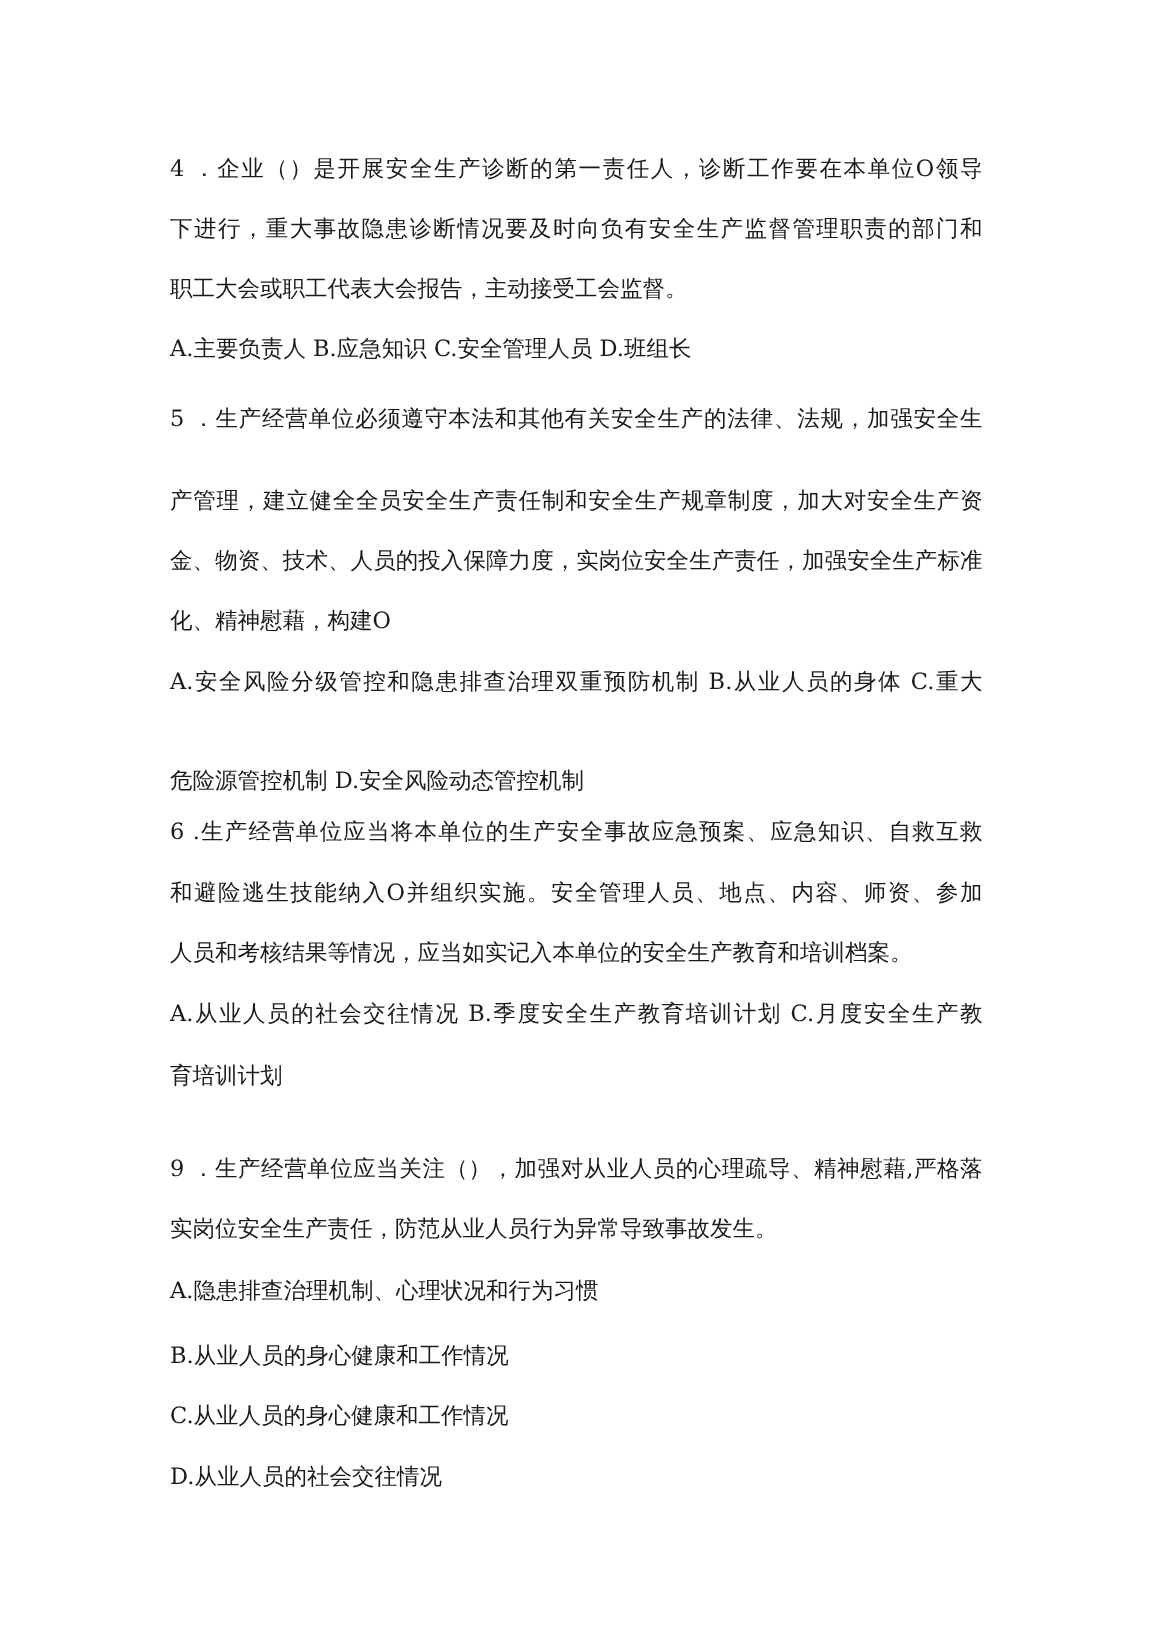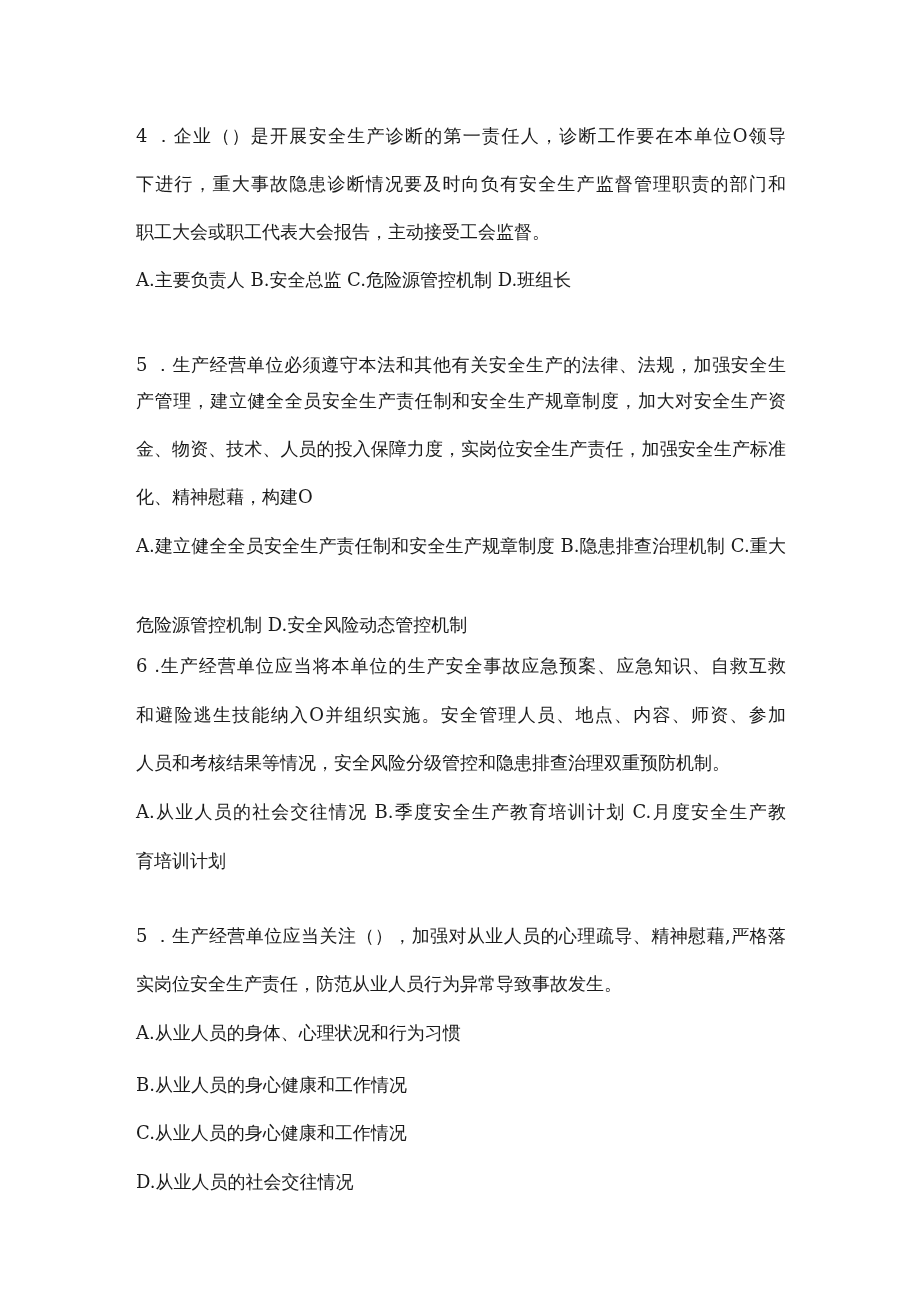--- a/index.html
+++ b/index.html
@@ -11,42 +11,42 @@
 </style>
 </head>
 <body>
 
 <div class="page">
 
   <div>
     <div class="line full" style="top:125px">4 ．企业（）是开展安全生产诊断的第一责任人，诊断工作要在本单位O领导</div>
     <div class="line full" style="top:173px">下进行，重大事故隐患诊断情况要及时向负有安全生产监督管理职责的部门和</div>
     <div class="line" style="top:221px">职工大会或职工代表大会报告，主动接受工会监督。</div>
-    <div class="line" style="top:269px">A.主要负责人 B.安全总监 C.危险源管控机制 D.班组长</div>
+    <div class="line" style="top:269px">A.主要负责人 B.应急知识 C.安全管理人员 D.班组长</div>
   </div>
 
   <div>
-    <div class="line full" style="top:354px">5 ．生产经营单位必须遵守本法和其他有关安全生产的法律、法规，加强安全生</div>
+    <div class="line full" style="top:325px">5 ．生产经营单位必须遵守本法和其他有关安全生产的法律、法规，加强安全生</div>
     <div class="line full" style="top:390px">产管理，建立健全全员安全生产责任制和安全生产规章制度，加大对安全生产资</div>
     <div class="line full" style="top:438px">金、物资、技术、人员的投入保障力度，实岗位安全生产责任，加强安全生产标准</div>
     <div class="line" style="top:486px">化、精神慰藉，构建O</div>
-    <div class="line full" style="top:535px">A.建立健全全员安全生产责任制和安全生产规章制度 B.隐患排查治理机制 C.重大</div>
+    <div class="line full" style="top:535px">A.安全风险分级管控和隐患排查治理双重预防机制 B.从业人员的身体 C.重大</div>
     <div class="line" style="top:614px">危险源管控机制 D.安全风险动态管控机制</div>
   </div>
 
   <div>
     <div class="line full" style="top:655px">6 .生产经营单位应当将本单位的生产安全事故应急预案、应急知识、自救互救</div>
     <div class="line full" style="top:704px">和避险逃生技能纳入O并组织实施。安全管理人员、地点、内容、师资、参加</div>
-    <div class="line" style="top:752px">人员和考核结果等情况，安全风险分级管控和隐患排查治理双重预防机制。</div>
+    <div class="line" style="top:752px">人员和考核结果等情况，应当如实记入本单位的安全生产教育和培训档案。</div>
     <div class="line full" style="top:801px">A.从业人员的社会交往情况 B.季度安全生产教育培训计划 C.月度安全生产教</div>
     <div class="line" style="top:850px">育培训计划</div>
   </div>
 
   <div>
-    <div class="line full" style="top:925px">5 ．生产经营单位应当关注（），加强对从业人员的心理疏导、精神慰藉,严格落</div>
+    <div class="line full" style="top:925px">9 ．生产经营单位应当关注（），加强对从业人员的心理疏导、精神慰藉,严格落</div>
     <div class="line" style="top:973px">实岗位安全生产责任，防范从业人员行为异常导致事故发生。</div>
-    <div class="line" style="top:1022px">A.从业人员的身体、心理状况和行为习惯</div>
+    <div class="line" style="top:1022px">A.隐患排查治理机制、心理状况和行为习惯</div>
     <div class="line" style="top:1074px">B.从业人员的身心健康和工作情况</div>
     <div class="line" style="top:1122px">C.从业人员的身心健康和工作情况</div>
     <div class="line" style="top:1171px">D.从业人员的社会交往情况</div>
   </div>
 
 </div>
 
 </body></html>

